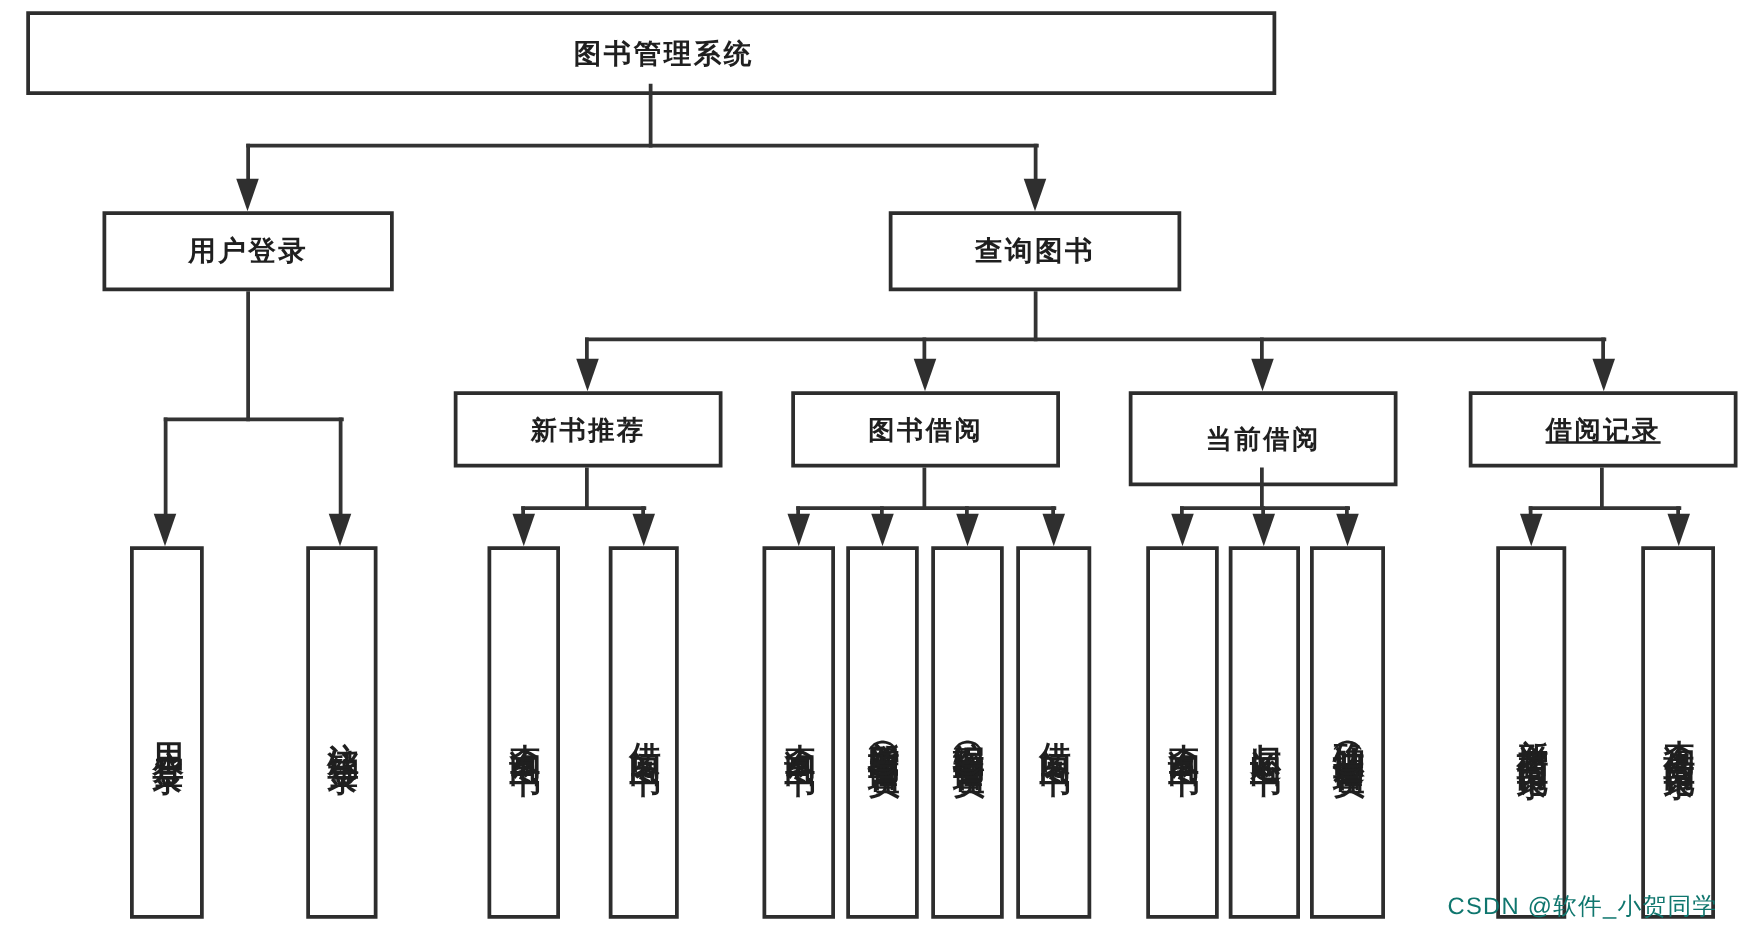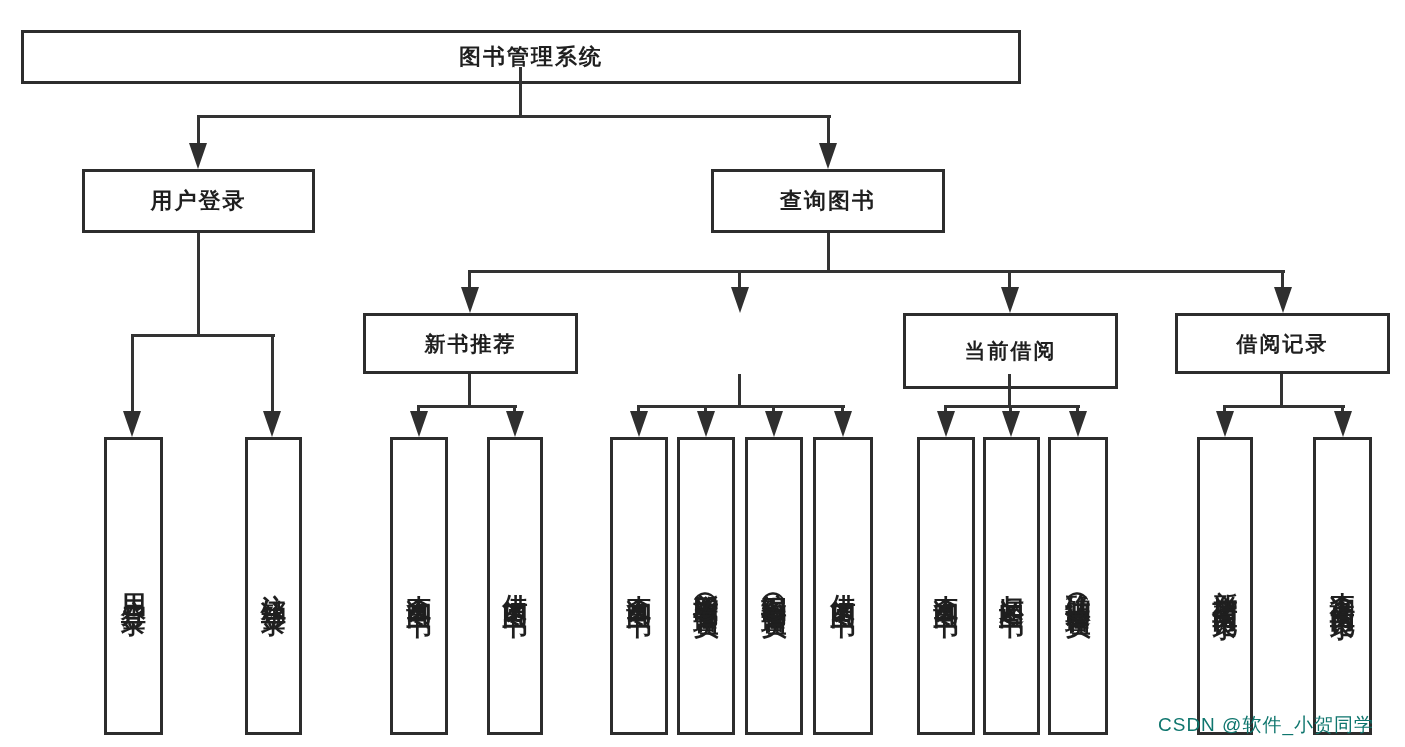--- a/index.html
+++ b/index.html
@@ -27,21 +27,21 @@
   .watermark{
     position:absolute;left:1158px;top:712px;width:240px;
     font-size:19px;color:#0f766e;letter-spacing:1px;white-space:nowrap;z-index:5;
   }
 </style>
 </head>
 <body>
 
 <div class="canvas">
 
-  <div class="hbox" style="left:21px;top:30px;width:1000px;height:54px;padding-left:20px;">图书管理系统</div>
+  <div class="hbox" style="left:21px;top:9px;width:1000px;height:67px;padding-left:20px;">图书管理系统</div>
 
   <div class="ln" style="left:519px;top:67px;width:3px;height:51px;"></div>
   <div class="ln" style="left:197px;top:115px;width:634px;height:3px;"></div>
   <div class="ln" style="left:197px;top:115px;width:3px;height:32px;"></div>
   <div class="ar" style="left:189px;top:143px;"></div>
   <div class="ln" style="left:827px;top:115px;width:3px;height:32px;"></div>
   <div class="ar" style="left:819px;top:143px;"></div>
 
   <div class="hbox" style="left:82px;top:169px;width:233px;height:64px;">用户登录</div>
   <div class="hbox" style="left:711px;top:169px;width:234px;height:64px;">查询图书</div>
@@ -58,22 +58,23 @@
   <div class="ln" style="left:468px;top:270px;width:3px;height:22px;"></div>
   <div class="ar" style="left:461px;top:287px;"></div>
   <div class="ln" style="left:738px;top:270px;width:3px;height:22px;"></div>
   <div class="ar" style="left:731px;top:287px;"></div>
   <div class="ln" style="left:1008px;top:270px;width:3px;height:22px;"></div>
   <div class="ar" style="left:1001px;top:287px;"></div>
   <div class="ln" style="left:1281px;top:270px;width:3px;height:22px;"></div>
   <div class="ar" style="left:1274px;top:287px;"></div>
 
   <div class="hbox" style="left:363px;top:313px;width:215px;height:61px;font-size:21px;">新书推荐</div>
+  <div class="hbox" style="left:633px;top:313px;width:215px;height:61px;font-size:21px;">图书借阅</div>
   <div class="hbox" style="left:903px;top:313px;width:215px;height:76px;font-size:21px;">当前借阅</div>
-  <div class="hbox" style="left:1175px;top:313px;width:215px;height:61px;font-size:21px;">借阅记录</div>
+  <div class="hbox" style="left:1175px;top:313px;width:215px;height:61px;font-size:21px;text-decoration:underline;">借阅记录</div>
 
   <div class="ln" style="left:468px;top:374px;width:3px;height:34px;"></div>
   <div class="ln" style="left:417px;top:405px;width:100px;height:3px;"></div>
   <div class="ln" style="left:417px;top:405px;width:3px;height:10px;"></div>
   <div class="ar" style="left:410px;top:411px;"></div>
   <div class="ln" style="left:513px;top:405px;width:3px;height:10px;"></div>
   <div class="ar" style="left:506px;top:411px;"></div>
 
   <div class="ln" style="left:738px;top:374px;width:3px;height:34px;"></div>
   <div class="ln" style="left:637px;top:405px;width:208px;height:3px;"></div>

